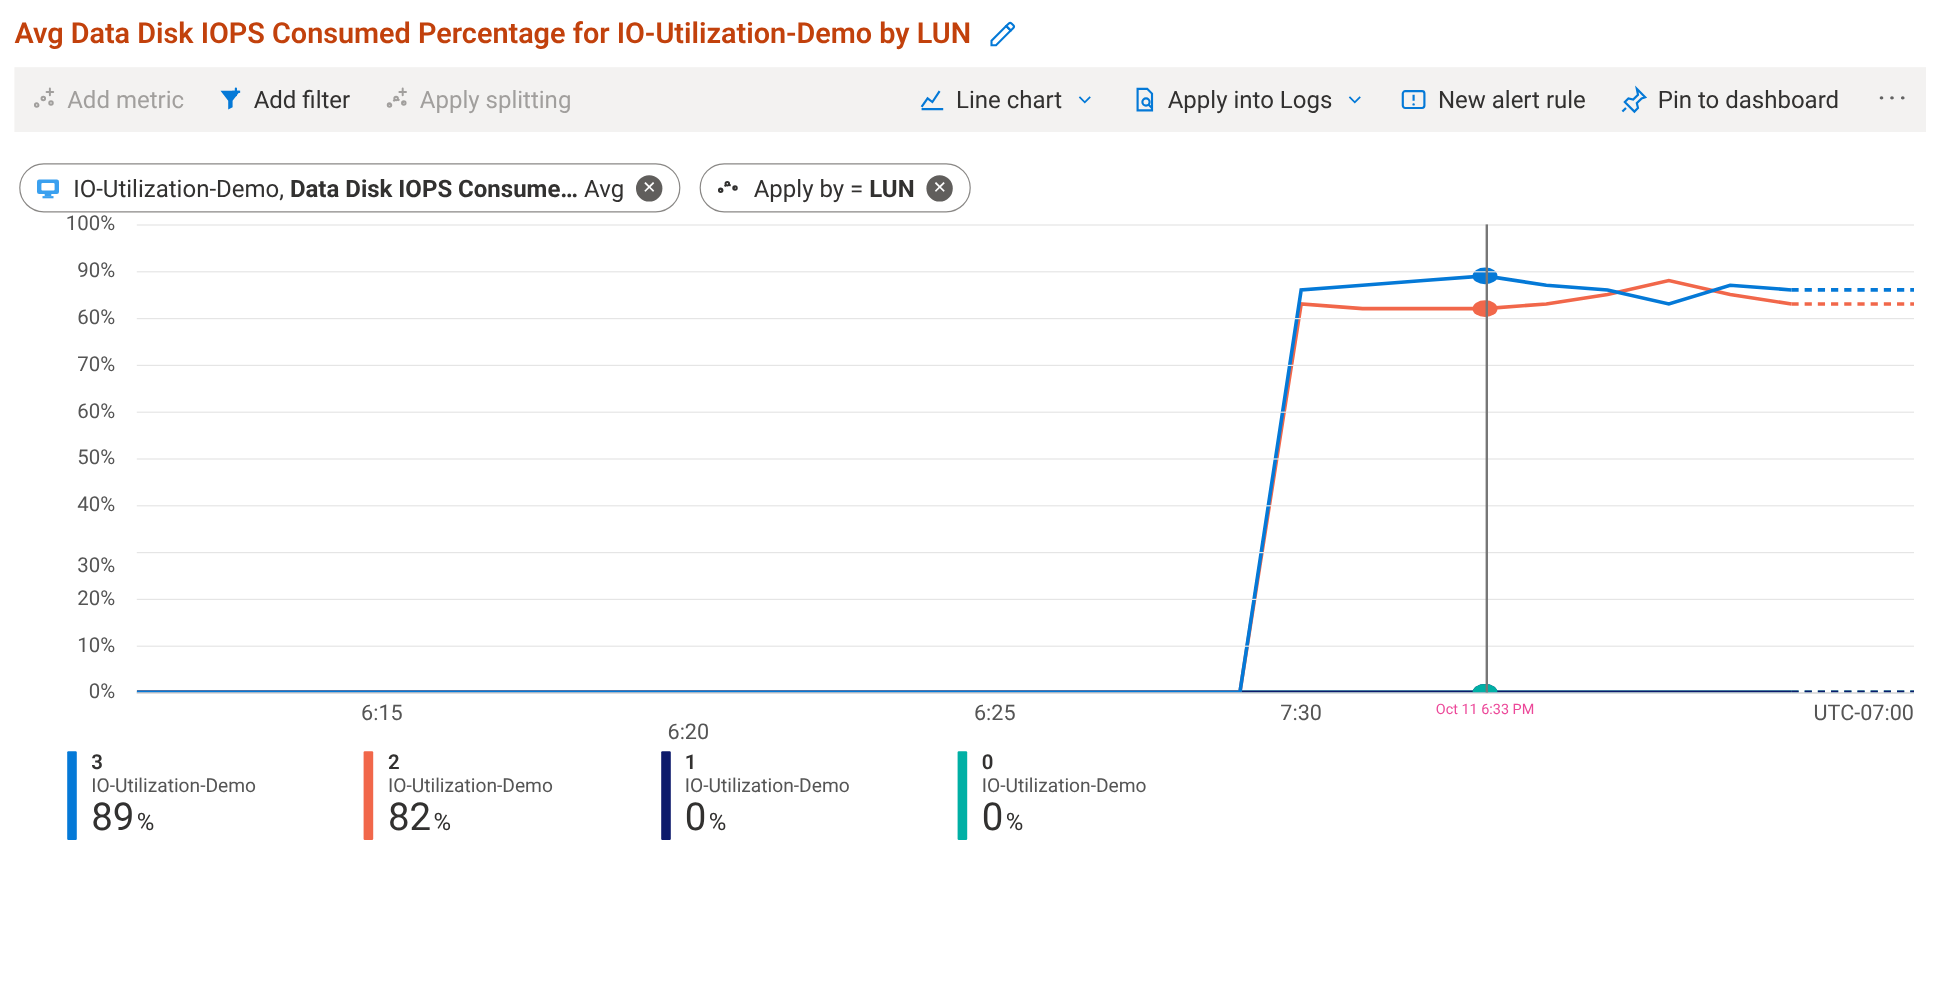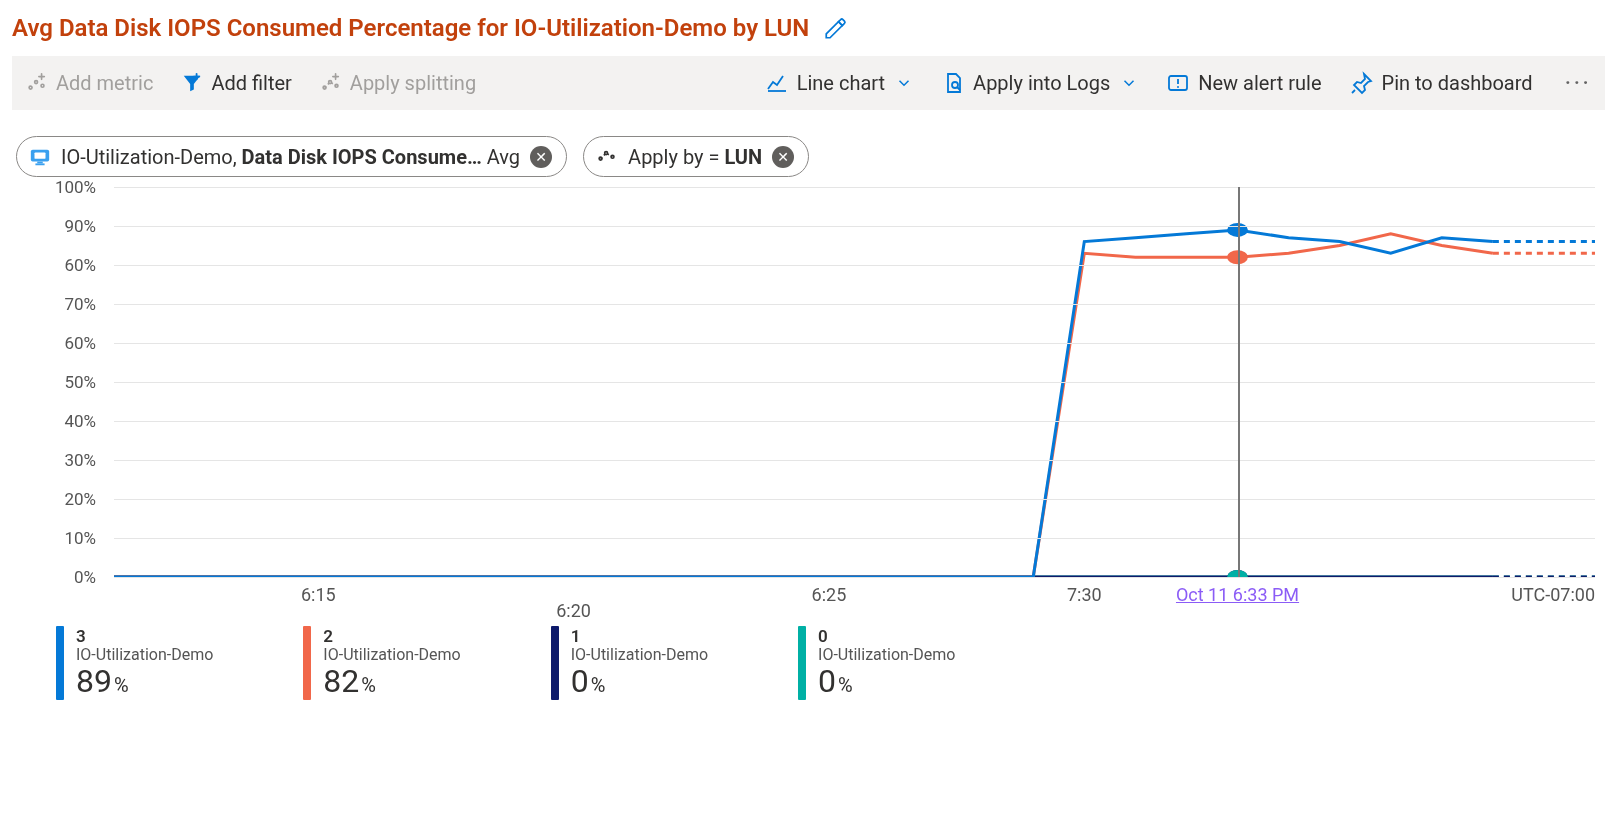--- a/index.html
+++ b/index.html
@@ -119,25 +119,24 @@
   }
   .cursor-line {
     position: absolute;
     top: 0; bottom: 0;
     width: 0;
     border-left: 2px solid #777;
     pointer-events:none;
   }
   .cursor-label {
     position: absolute;
-    font-size: 18px;
-    color: #8b5cf6;
+    font-size: 12px;
+    color: #ec4899;
     white-space: nowrap;
     transform: translateX(-50%);
-    text-decoration: underline;
   }
   .xaxis {
     position: relative;
     margin-left: 92px;
     margin-right: 10px;
     height: 34px;
     font-size: 18px;
     color: #555;
   }
   .xtick { position: absolute; top: 6px; transform: translateX(-50%); }
@@ -287,21 +286,21 @@
       </span>
       <span class="close">✕</span>
     </span>
   </div>
 
   <div class="chart-wrap">
     <div class="chart-yaxis" id="yaxis">
         <div class="ylabel" style="top: 390px;">0%</div>
         <div class="ylabel" style="top: 351px;">10%</div>
         <div class="ylabel" style="top: 312px;">20%</div>
-        <div class="ylabel" style="top: 273px;">30%</div>
+        <div class="ylabel" style="top: 285px;">30%</div>
         <div class="ylabel" style="top: 234px;">40%</div>
         <div class="ylabel" style="top: 195px;">50%</div>
         <div class="ylabel" style="top: 156px;">60%</div>
         <div class="ylabel" style="top: 117px;">70%</div>
         <div class="ylabel" style="top: 78px;">60%</div>
         <div class="ylabel" style="top: 39px;">90%</div>
         <div class="ylabel" style="top: 0px;">100%</div>
       </div>
     <div class="chart-plot" id="plot">
       <svg class="chart-svg" id="chartsvg" viewBox="0 0 1000 390" preserveAspectRatio="none">

